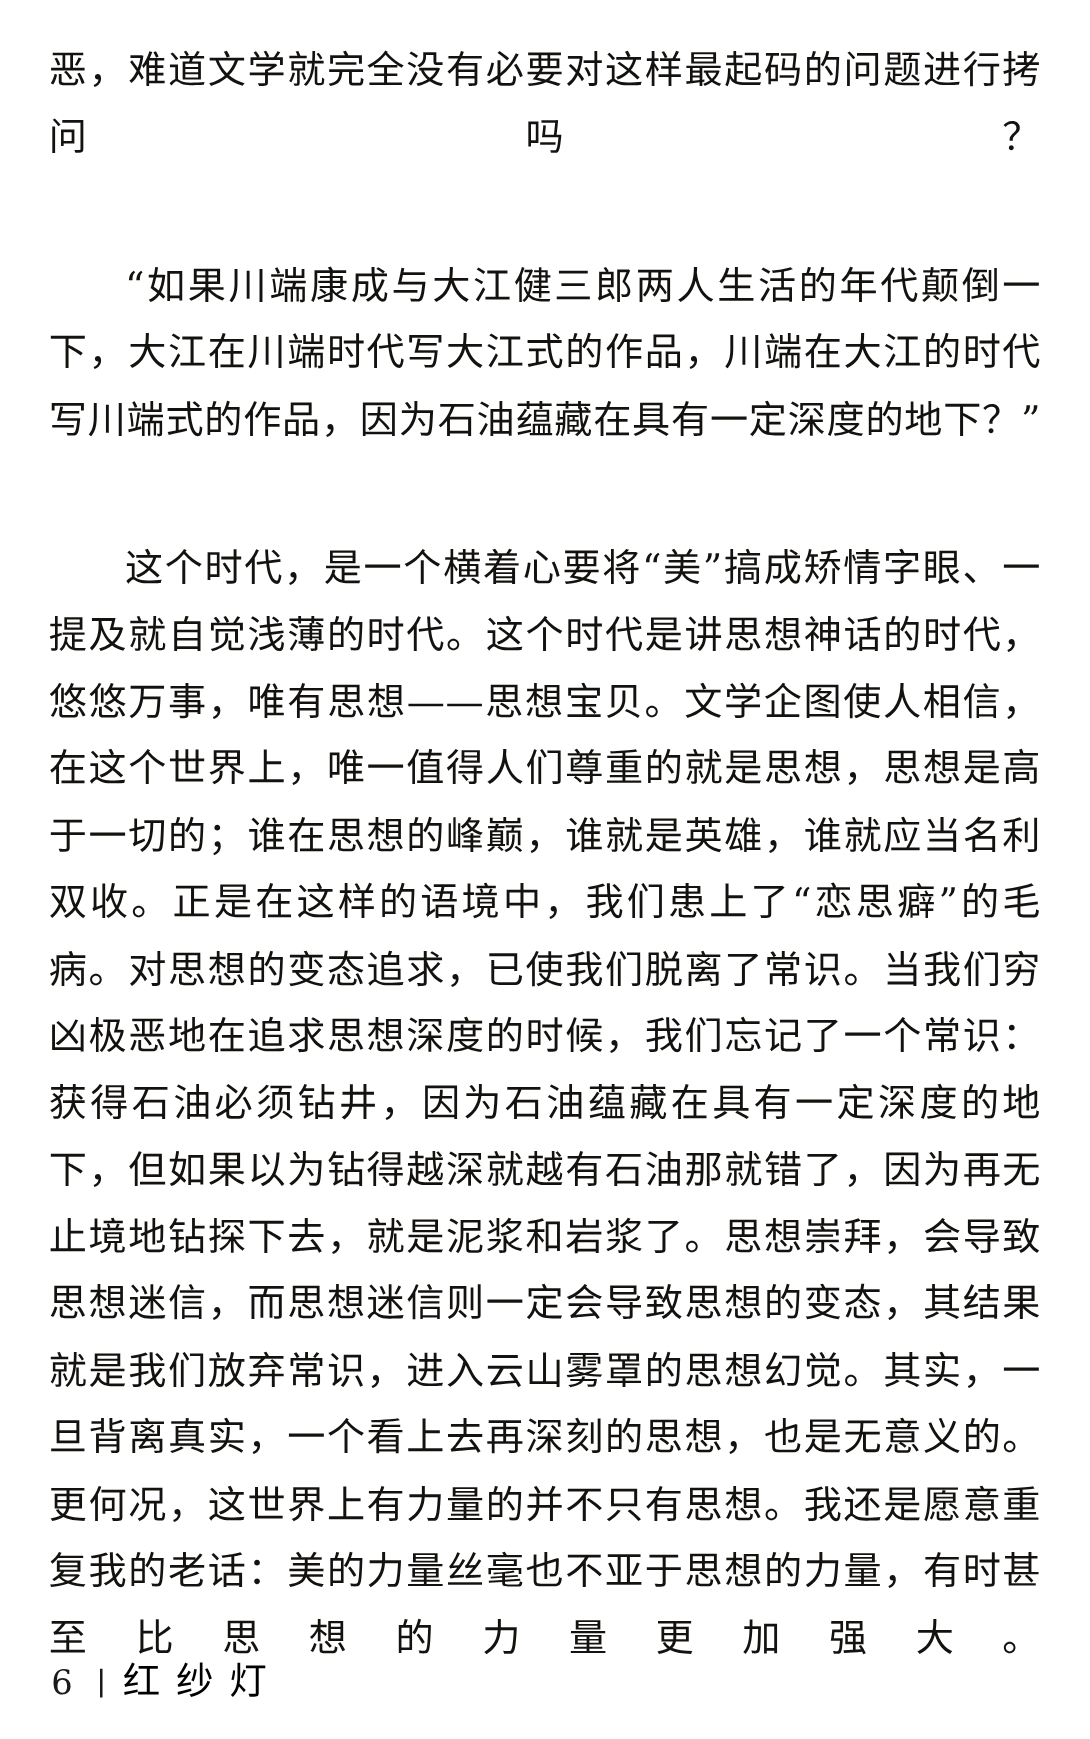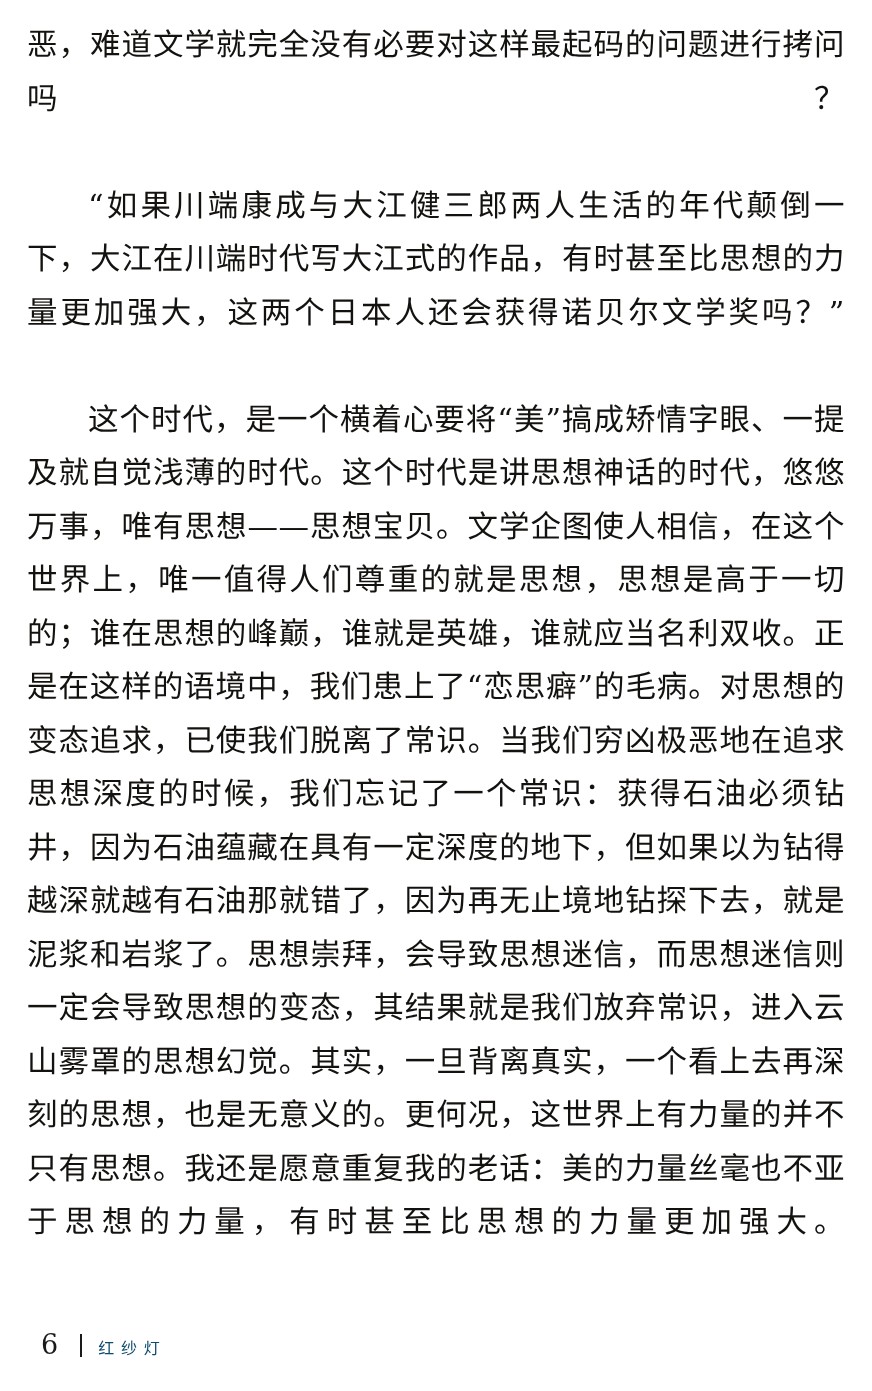--- a/index.html
+++ b/index.html
@@ -19,21 +19,21 @@
     overflow: hidden;
     box-sizing: border-box;
   }
   .text-body {
     position: absolute;
     left: 27px;
     top: 18px;
     width: 818px;
   }
   .para {
-    margin: 0;
+    margin: 12px;
     font-family: "DejaVu Serif", "Liberation Serif", serif;
     font-size: 30.5px;
     line-height: 53.5px;
     color: #14120f;
     text-align: justify;
     text-justify: inter-character;
     letter-spacing: 0.02em;
     text-indent: 0;
     word-break: break-all;
     -webkit-font-smoothing: antialiased;
@@ -65,34 +65,34 @@
     display: inline-block;
     width: 2px;
     height: 23px;
     background: #1a1a1a;
     margin: 0 16px 0 22px;
     position: relative;
     top: 3px;
   }
   .book-title {
     font-family: "DejaVu Sans", "Liberation Sans", sans-serif;
-    font-size: 16px;
-    color: #0c4a6e;
+    font-size: 30px;
+    color: #000000;
     letter-spacing: 0.42em;
     line-height: 1;
   }
 </style>
 </head>
 <body>
 
 <div class="page">
 
   <div class="text-body">
     <p class="para">恶，难道文学就完全没有必要对这样最起码的问题进行拷问吗？</p>
-    <p class="para indent">“如果川端康成与大江健三郎两人生活的年代颠倒一下，大江在川端时代写大江式的作品，有时甚至比思想的力量更加强大，这两个日本人还会获得诺贝尔文学奖吗？”</p>
+    <p class="para indent">“如果川端康成与大江健三郎两人生活的年代颠倒一下，大江在川端时代写大江式的作品，川端在大江的时代写川端式的作品，因为石油蕴藏在具有一定深度的地下？”</p>
     <p class="para indent">这个时代，是一个横着心要将“美”搞成矫情字眼、一提及就自觉浅薄的时代。这个时代是讲思想神话的时代，悠悠万事，唯有思想——思想宝贝。文学企图使人相信，在这个世界上，唯一值得人们尊重的就是思想，思想是高于一切的；谁在思想的峰巅，谁就是英雄，谁就应当名利双收。正是在这样的语境中，我们患上了“恋思癖”的毛病。对思想的变态追求，已使我们脱离了常识。当我们穷凶极恶地在追求思想深度的时候，我们忘记了一个常识：获得石油必须钻井，因为石油蕴藏在具有一定深度的地下，但如果以为钻得越深就越有石油那就错了，因为再无止境地钻探下去，就是泥浆和岩浆了。思想崇拜，会导致思想迷信，而思想迷信则一定会导致思想的变态，其结果就是我们放弃常识，进入云山雾罩的思想幻觉。其实，一旦背离真实，一个看上去再深刻的思想，也是无意义的。更何况，这世界上有力量的并不只有思想。我还是愿意重复我的老话：美的力量丝毫也不亚于思想的力量，有时甚至比思想的力量更加强大。</p>
 
   </div>
 
   <div class="footer">
     <span class="folio">6</span>
     <span class="folio-rule"></span>
     <span class="book-title">红纱灯</span>
   </div>
 

